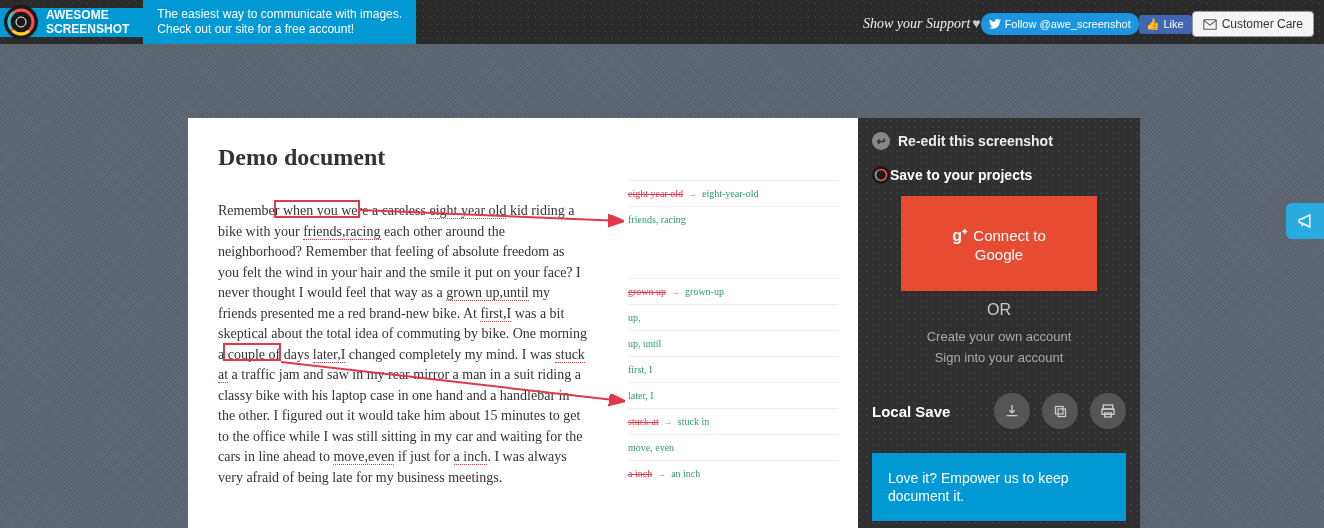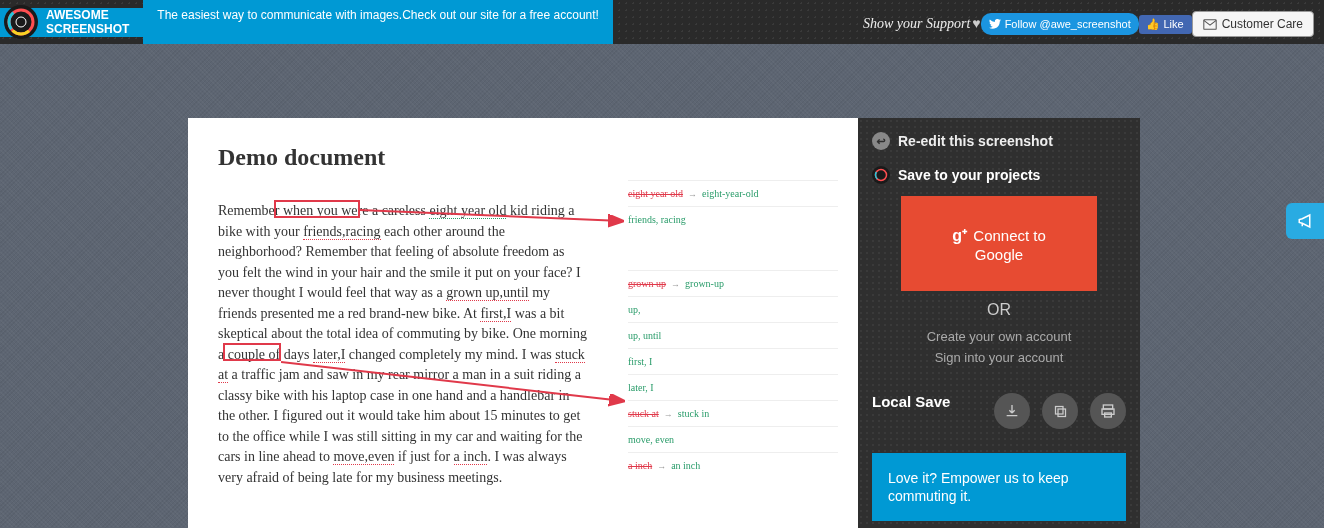--- a/index.html
+++ b/index.html
@@ -2,21 +2,21 @@
 <html><head>
 <meta charset="utf-8">
 <style>
 *{box-sizing:border-box;margin:0;padding:0}
 body{font-family:Arial,Helvetica,sans-serif;background:#5a6270;width:1324px;height:528px;overflow:hidden;position:relative}
 .topbar{height:44px;background:#2a2a2a;background-image:radial-gradient(circle,#3a3a3a 1px,transparent 1px);background-size:7px 7px;display:flex;align-items:center;position:relative;z-index:10}
 .brand-box{display:flex;align-items:center;background:#0099d4;height:29px;padding:0 14px 0 4px}
 .brand-logo{width:34px;height:34px;border-radius:50%;background:#1a1a1a;display:flex;align-items:center;justify-content:center;margin-right:8px}
 .brand-logo svg{width:28px;height:28px}
 .brand-text{color:#fff;font-size:12px;font-weight:bold;line-height:14px}
-.brand-tag{background:#0099d4;color:#fff;font-size:12px;padding:8px 14px;height:44px;display:flex;flex-direction:row;justify-content:center;line-height:15px}
+.brand-tag{background:#0099d4;color:#fff;font-size:12px;padding:8px 14px;height:44px;display:flex;flex-direction:column;justify-content:center;line-height:15px}
 .top-right{position:absolute;right:10px;top:0;height:48px;display:flex;align-items:center;gap:0}
 .support{color:#eee;font-style:italic;font-family:cursive;font-size:14px}
 .heart{color:#ccc;font-size:14px;margin-left:2px}
 .tw-btn{background:#1b95e0;color:#fff;font-size:11px;padding:5px 8px;border-radius:10px;display:flex;align-items:center;gap:4px;cursor:pointer}
 .fb-btn{background:#4267b2;color:#fff;font-size:11px;padding:3px 8px;border-radius:3px;display:flex;align-items:center;gap:3px;cursor:pointer}
 .care-btn{background:#f5f5f5;border:1px solid #999;color:#333;font-size:12px;padding:5px 10px;border-radius:4px;display:flex;align-items:center;gap:5px;cursor:pointer}
 .bg-texture{position:absolute;inset:44px 0 0 0;background:#5d6572;background-image:repeating-linear-gradient(45deg,rgba(255,255,255,.03) 0,rgba(255,255,255,.03) 1px,transparent 1px,transparent 3px),repeating-linear-gradient(-45deg,rgba(0,0,0,.05) 0,rgba(0,0,0,.05) 1px,transparent 1px,transparent 3px)}
 .stage{position:absolute;top:118px;left:188px;display:flex}
 .doc{width:670px;background:#fff;padding:26px 30px;font-family:Georgia,serif;color:#333;position:relative}
 .doc h1{font-size:24px;font-weight:bold;margin-bottom:30px;font-family:Liberation Serif, serif}
@@ -26,27 +26,27 @@
 .annot{position:absolute;border:2px solid #e0394a;background:transparent}
 .arrow{position:absolute;stroke:#e0394a;fill:none}
 .sugg{position:absolute;left:440px;font-size:10px;width:210px}
 .sugg-row{border-top:1px solid #eee;padding:7px 0;display:flex;align-items:center;gap:5px}
 .del{color:#e0394a;text-decoration:line-through}
 .ins{color:#2a9c6a}
 .ar{color:#999;font-size:9px}
 .sidebar{width:282px;background:#2f2f2f;background-image:radial-gradient(circle,#3a3a3a 0.8px,transparent 0.8px);background-size:6px 6px;padding:14px;color:#ccc;position:relative}
 .reedit{display:flex;align-items:center;gap:8px;color:#eee;font-size:14px;font-weight:bold;margin-bottom:16px;cursor:pointer}
 .reedit-icon{width:18px;height:18px;border-radius:50%;background:#888;display:flex;align-items:center;justify-content:center;color:#2f2f2f;font-size:11px}
-.save-proj{display:flex;align-items:center;gap:8px;font-size:14px;font-weight:bold;color:#fff;margin-bottom:12px}
+.save-proj{display:flex;align-items:center;gap:0;font-size:14px;font-weight:bold;color:#fff;margin-bottom:12px}
 .mini-logo{width:18px;height:18px;border-radius:50%;background:#1a1a1a;display:inline-flex;align-items:center;justify-content:center}
 .g-btn{background:#e74b32;color:#fff;text-align:center;padding:28px;font-size:15px;cursor:pointer;width:196px;margin:0 auto}
 .or{text-align:center;color:#ccc;font-size:16px;margin:10px 0}
 .acct-link{text-align:center;color:#aaa;font-size:13px;margin-bottom:6px;cursor:pointer}
 .more{color:#999;font-size:13px;margin-top:14px;cursor:pointer}
-.local-row{display:flex;gap:12px;margin-top:28px}
+.local-row{display:flex;align-items:center;gap:12px;margin-top:28px}
 .local-lbl{color:#fff;font-weight:bold;font-size:15px;margin-right:auto}
 .circ-btn{width:36px;height:36px;border-radius:50%;background:#555;display:flex;align-items:center;justify-content:center;color:#ccc;cursor:pointer;font-size:16px}
 .promo{background:#0099d4;color:#fff;padding:16px;font-size:14px;line-height:18px;margin-top:24px}
 .chat-tab{position:absolute;right:-2px;top:203px;width:40px;height:36px;background:#29abe2;border-radius:6px 0 0 6px;display:flex;align-items:center;justify-content:center;color:#fff;cursor:pointer;z-index:20}
 </style>
 </head>
 <body>
 
 <div class="topbar">
   <div class="brand-box">
@@ -122,21 +122,21 @@
     <div class="sugg" style="top:62px">
       <div class="sugg-row">
           <span class="del">eight year old</span>
           <span class="ar">→</span>
           <span class="ins">eight-year-old</span>
         </div>
       <div class="sugg-row">
           <span class="ins">friends, racing</span>
         </div>
     </div>
-    <div class="sugg" style="top:152px">
+    <div class="sugg" style="top:160px">
       <div class="sugg-row">
           <span class="del">grown up</span>
           <span class="ar">→</span>
           <span class="ins">grown-up</span>
         </div>
       <div class="sugg-row">
           <span class="ins">up,</span>
         </div>
       <div class="sugg-row">
           <span class="ins">up, until</span>
@@ -201,21 +201,21 @@
         <svg width="16" height="16" viewBox="0 0 24 24" fill="none" stroke="#ccc" stroke-width="2">
             <rect x="5" y="3" width="14" height="6"></rect>
             <rect x="3" y="9" width="18" height="8"></rect>
             <rect x="7" y="15" width="10" height="6"></rect>
           </svg>
       </div>
     </div>
 
     <div class="promo">
       <div>Love it? Empower us to keep</div>
-      <div>commuting it.</div>
+      <div>document it.</div>
     </div>
   </div>
 
 </div>
 
 <div class="chat-tab">
   <svg width="20" height="18" viewBox="0 0 24 24" fill="none" stroke="#fff" stroke-width="2">
       <path d="M3 10v4l4 1 10 5V4L7 9z"></path>
       <path d="M7 15v4"></path>
     </svg>

